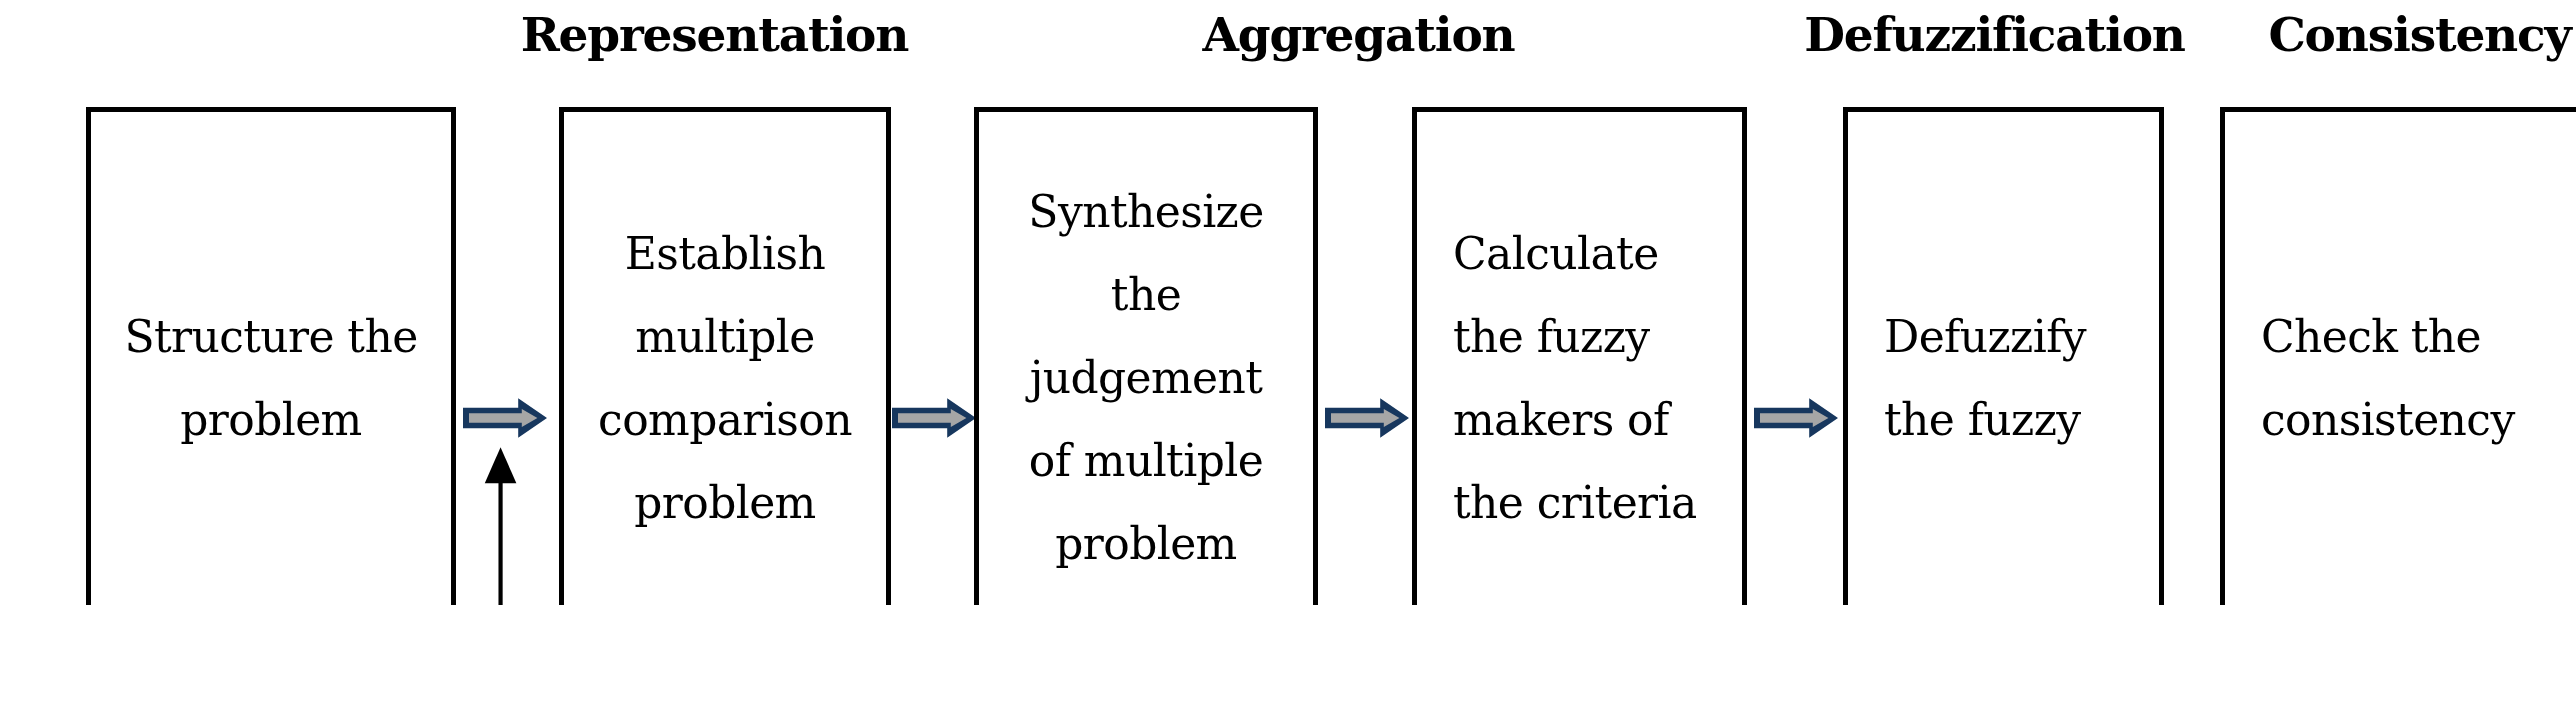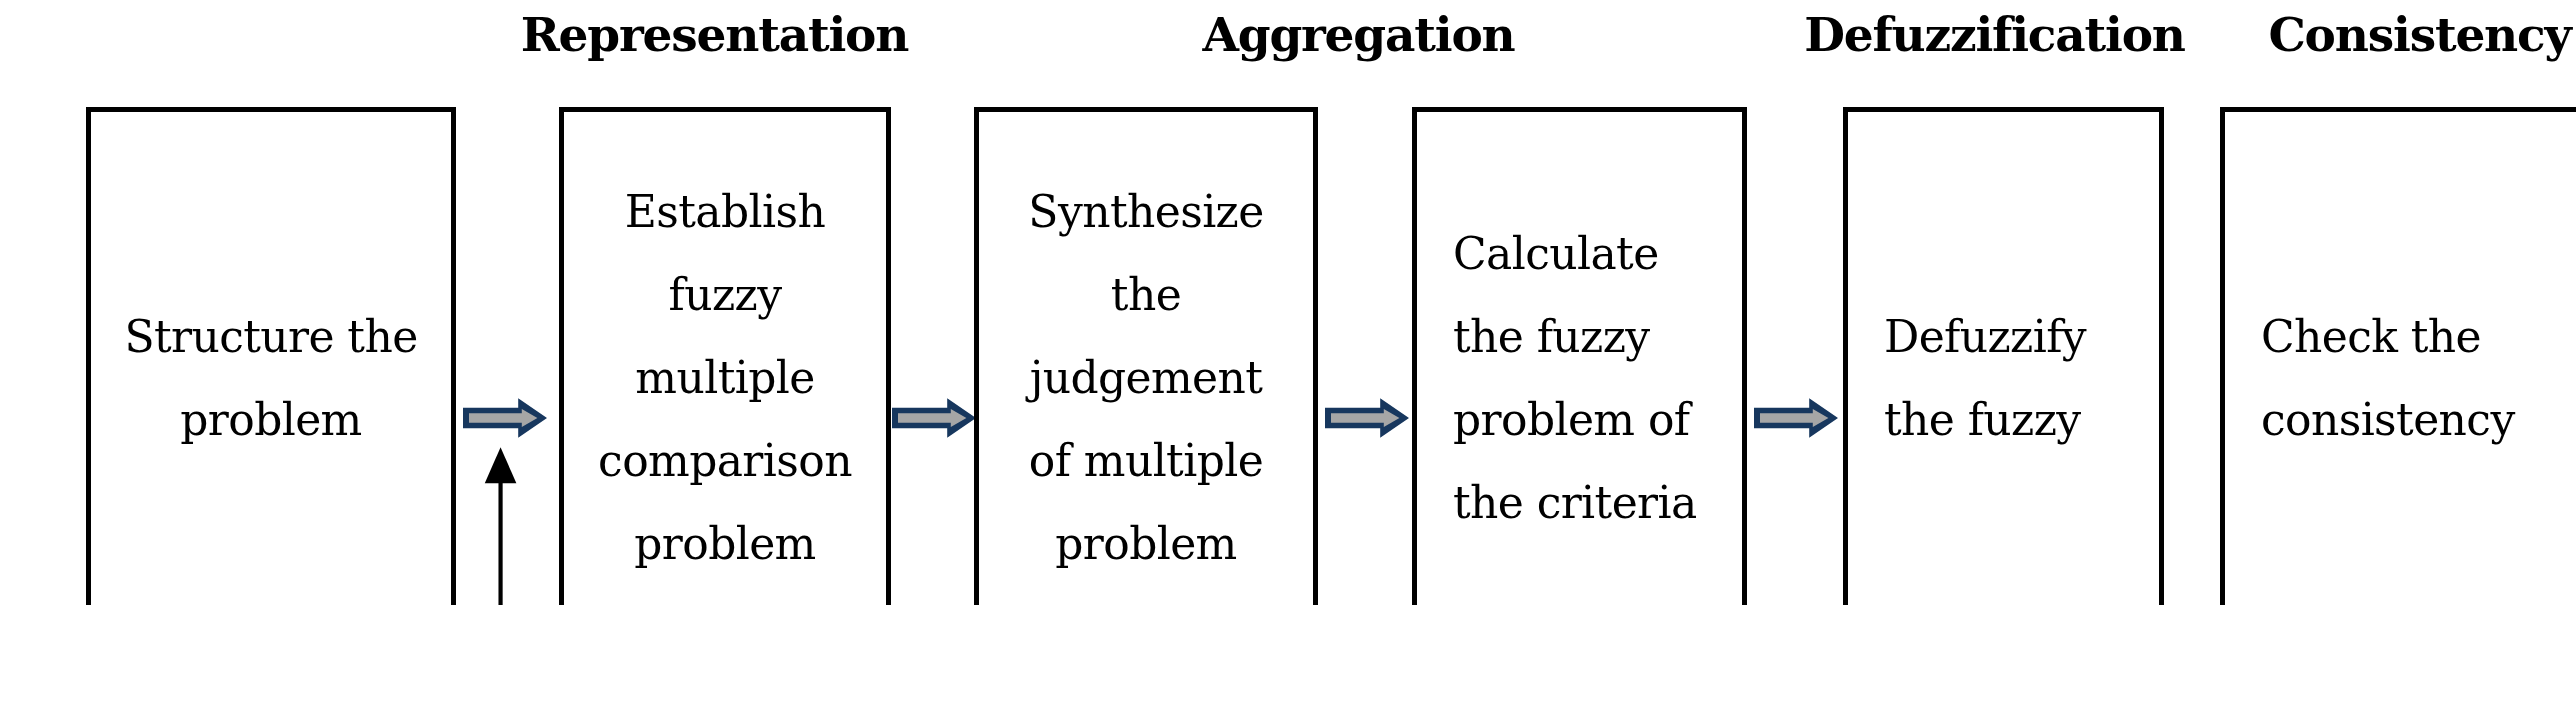--- a/index.html
+++ b/index.html
@@ -74,38 +74,37 @@
   <div class="phase-label" style="left:1720px">Defuzzification</div>
   <div class="phase-label" style="left:2145px">Consistency</div>
 
   <div class="step-box centered" style="left:50px;width:370px">
     <div class="step-line">Structure the</div>
     <div class="step-line">problem</div>
   </div>
 
   <div class="step-box centered" style="left:523px;width:332px">
     <div class="step-line">Establish</div>
-    <div class="step-line">fuzzy</div>
     <div class="step-line">multiple</div>
     <div class="step-line">comparison</div>
     <div class="step-line">problem</div>
   </div>
 
   <div class="step-box centered" style="left:938px;width:344px">
     <div class="step-line">Synthesize</div>
     <div class="step-line">the</div>
     <div class="step-line">judgement</div>
     <div class="step-line">of multiple</div>
     <div class="step-line">problem</div>
   </div>
 
   <div class="step-box lefted" style="left:1376px;width:335px">
     <div class="step-line">Calculate</div>
     <div class="step-line">the fuzzy</div>
-    <div class="step-line">problem of</div>
+    <div class="step-line">makers of</div>
     <div class="step-line">the criteria</div>
   </div>
 
   <div class="step-box lefted" style="left:1807px;width:321px">
     <div class="step-line">Defuzzify</div>
     <div class="step-line">the fuzzy</div>
   </div>
 
   <div class="step-box lefted" style="left:2184px;width:363px">
     <div class="step-line">Check the</div>

